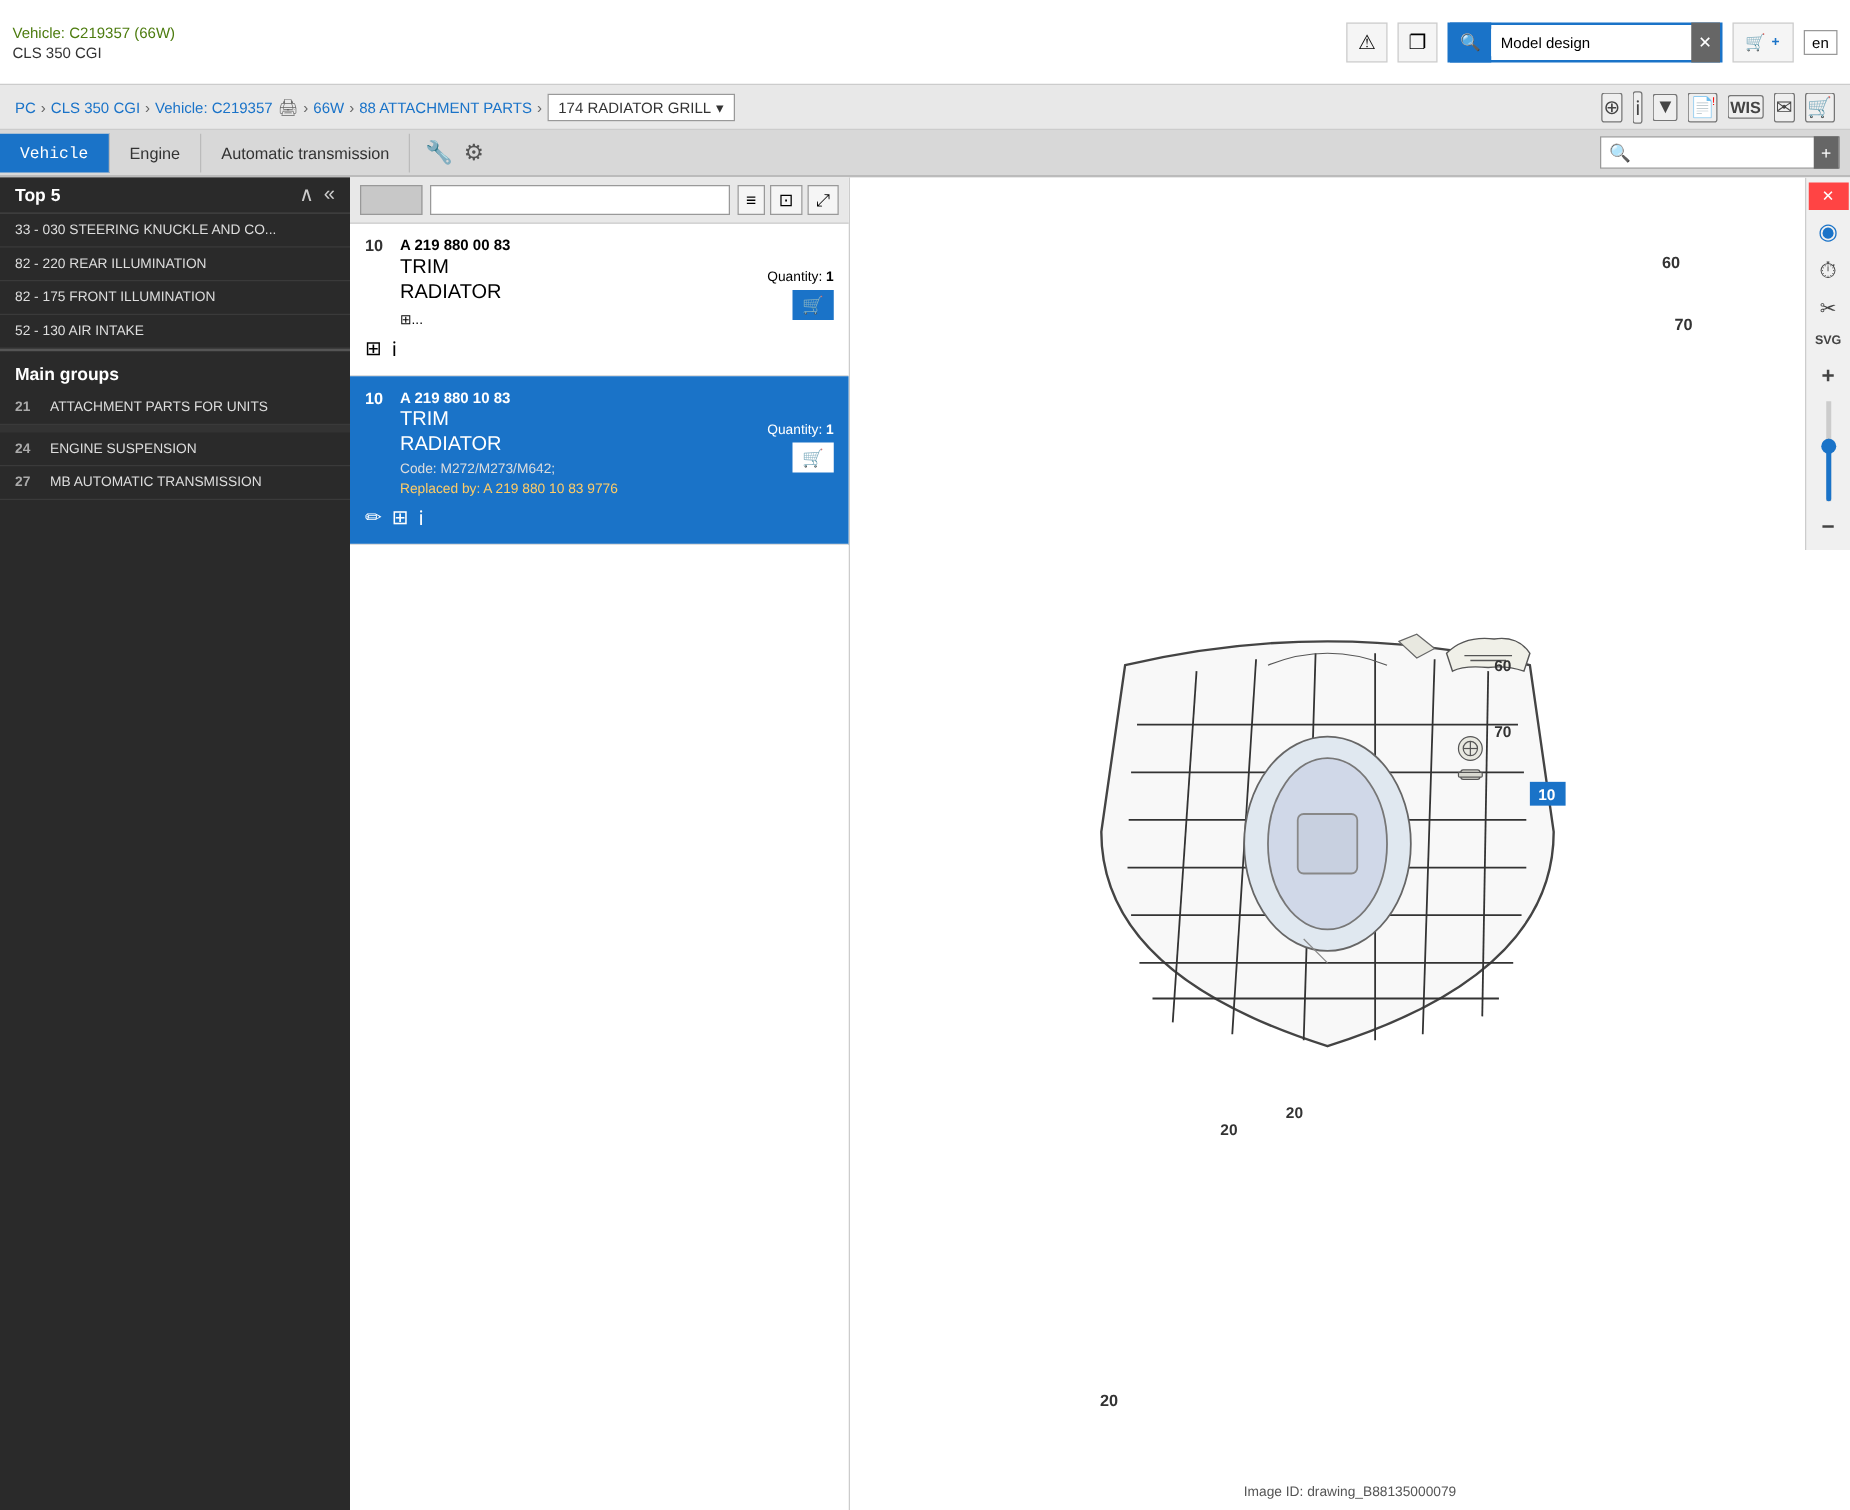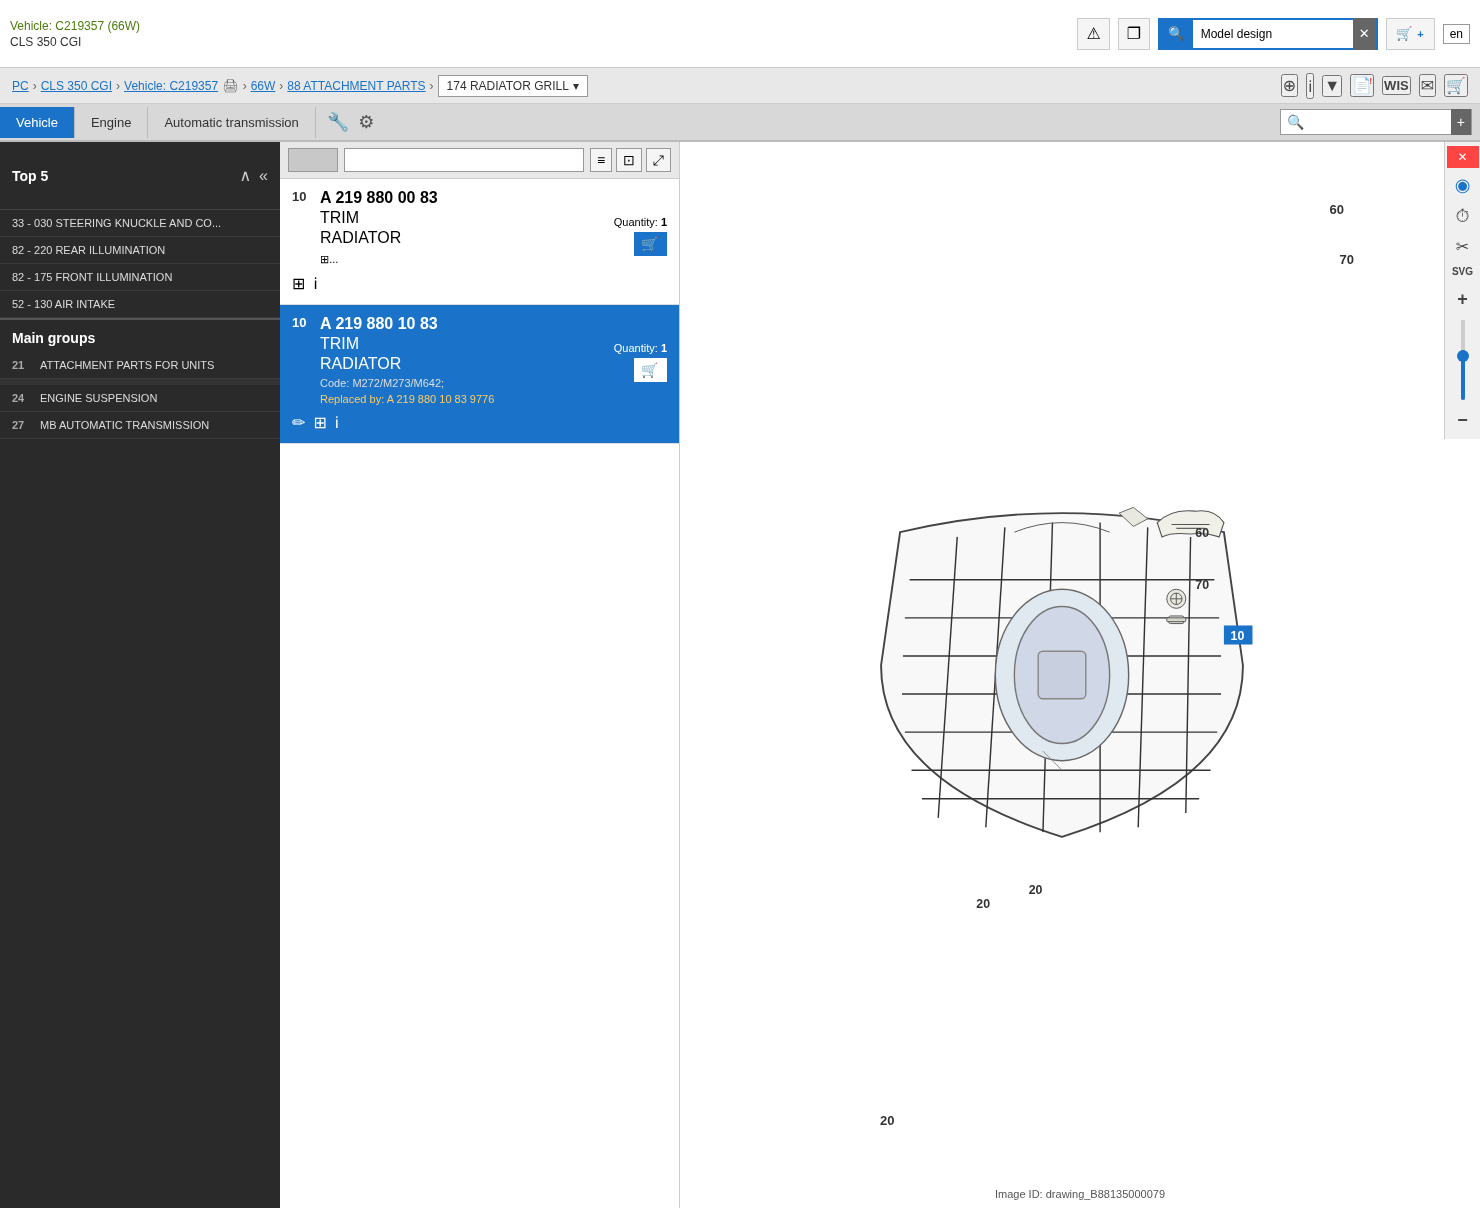--- a/index.html
+++ b/index.html
@@ -14,43 +14,43 @@
     .lang-box { border: 1px solid #999; padding: 2px 6px; font-size: 12px; background: #fff; }
     .search-box { display: flex; align-items: center; border: 2px solid #1a73c8; height: 32px; }
     .search-box input { border: none; outline: none; padding: 4px 8px; font-size: 12px; width: 160px; }
     .search-box .search-btn { background: #1a73c8; border: none; color: white; padding: 4px 8px; cursor: pointer; height: 32px; display: flex; align-items: center; }
     .icon-btn { background: #f5f5f5; border: 1px solid #ccc; padding: 4px 8px; cursor: pointer; display: flex; align-items: center; justify-content: center; height: 32px; font-size: 16px; }
     .cart-btn { background: #f5f5f5; border: 1px solid #ccc; padding: 4px 10px; cursor: pointer; display: flex; align-items: center; gap: 4px; height: 32px; }
 
     
     .breadcrumb { background: #e8e8e8; padding: 6px 12px; display: flex; align-items: center; justify-content: space-between; border-bottom: 1px solid #ccc; height: 36px; }
     .breadcrumb-left { display: flex; align-items: center; gap: 4px; font-size: 12px; color: #333; }
-    .breadcrumb-item { color: #1a73c8; cursor: pointer; text-decoration: underline; }
+    .breadcrumb-item { color: #1a73c8; cursor: pointer; }
     .breadcrumb-sep { color: #666; }
     .breadcrumb-dropdown { background: #fff; border: 1px solid #999; padding: 3px 8px; cursor: pointer; display: flex; align-items: center; gap: 4px; font-size: 12px; }
     .breadcrumb-right { display: flex; align-items: center; gap: 8px; }
     .bc-icon { font-size: 16px; cursor: pointer; color: #444; }
 
     
     .tabs-bar { background: #d8d8d8; display: flex; align-items: center; border-bottom: 2px solid #bbb; height: 38px; }
     .tab { padding: 8px 16px; cursor: pointer; font-size: 13px; color: #333; border-right: 1px solid #bbb; }
-    .tab.active { background: #1a73c8; color: #fff; }
+    .tab.active { background: #1a73c8; color: #fff; font-family: Liberation Mono, monospace; }
     .tab-icons { display: flex; align-items: center; gap: 8px; padding: 0 12px; }
     .tab-icon { font-size: 18px; cursor: pointer; color: #555; }
     .search-right { margin-left: auto; display: flex; align-items: center; border: 1px solid #999; background: #fff; height: 26px; }
     .search-right input { border: none; outline: none; padding: 2px 6px; font-size: 12px; width: 140px; }
     .search-right-btn { background: none; border: none; cursor: pointer; padding: 2px 6px; font-size: 14px; color: #555; }
     .search-right-plus { background: #666; color: #fff; border: none; cursor: pointer; padding: 2px 6px; font-size: 14px; height: 26px; }
 
     
     .main { display: flex; height: calc(100vh - 142px); }
 
     
     .sidebar { width: 280px; background: #2a2a2a; color: #fff; flex-shrink: 0; overflow-y: auto; }
-    .top5-header { display: flex; align-items: center; justify-content: space-between; padding: 24px 12px; background: #2a2a2a; border-bottom: 1px solid #444; }
+    .top5-header { display: flex; align-items: center; justify-content: space-between; padding: 4px 12px; background: #2a2a2a; border-bottom: 1px solid #444; }
     .top5-title { font-size: 14px; font-weight: bold; color: #fff; }
     .top5-controls { display: flex; gap: 8px; }
     .top5-ctrl { background: none; border: none; color: #ccc; cursor: pointer; font-size: 16px; }
     .top5-list { padding: 0; }
     .top5-item { padding: 7px 12px; border-bottom: 1px solid #3a3a3a; cursor: pointer; font-size: 11px; color: #ddd; }
     .main-groups-header { padding: 10px 12px 6px; font-size: 14px; font-weight: bold; color: #fff; border-top: 2px solid #555; }
     .main-group-item { display: flex; align-items: center; padding: 7px 12px; border-bottom: 1px solid #3a3a3a; cursor: pointer; font-size: 11px; color: #ddd; }
     .main-group-num { width: 28px; font-weight: bold; color: #aaa; flex-shrink: 0; }
 
     
@@ -62,21 +62,21 @@
     .parts-view-btn { background: #f5f5f5; border: 1px solid #999; padding: 2px 6px; cursor: pointer; font-size: 14px; height: 24px; }
     .parts-list { overflow-y: auto; flex: 1; }
 
     
     .part-item { border-bottom: 1px solid #ddd; padding: 10px 12px; cursor: pointer; }
     .part-item.selected { background: #1a73c8; color: #fff; }
     .part-item-top { display: flex; align-items: flex-start; justify-content: space-between; }
     .part-num { font-size: 13px; font-weight: bold; color: #333; width: 28px; flex-shrink: 0; }
     .part-item.selected .part-num { color: #fff; }
     .part-info { flex: 1; }
-    .part-code { font-size: 16px; font-weight: bold; }
+    .part-code { font-size: 12px; font-weight: bold; }
     .part-name { font-size: 16px; margin-top: 2px; }
     .part-qty { display: flex; flex-direction: column; align-items: flex-end; gap: 4px; }
     .qty-label { font-size: 11px; margin-top: 27px; }
     .cart-icon-btn { background: #1a73c8; border: none; color: white; padding: 4px 8px; cursor: pointer; font-size: 14px; }
     .part-item.selected .cart-icon-btn { background: #fff; color: #1a73c8; }
     .part-detail { margin-top: 6px; font-size: 11px; }
     .part-icons-row { display: flex; gap: 8px; margin-top: 6px; align-items: center; }
     .part-icon-sm { font-size: 16px; cursor: pointer; }
     .part-code-info { font-size: 11px; color: #aaa; margin-top: 4px; }
     .part-item.selected .part-code-info { color: #ddd; }

